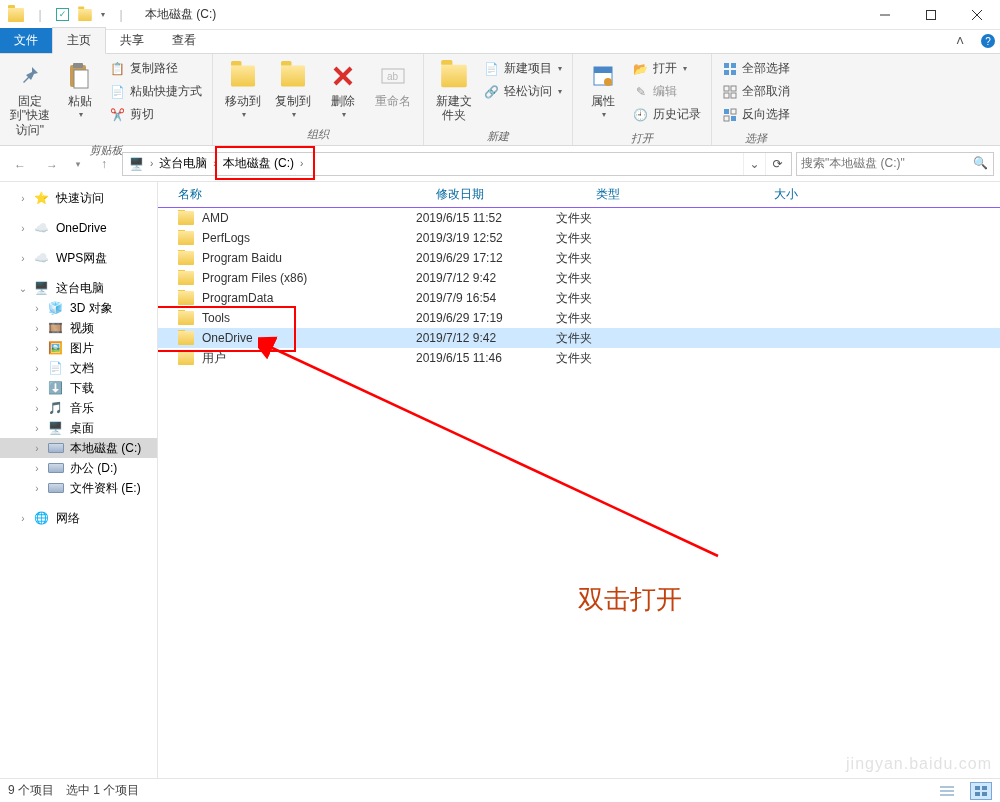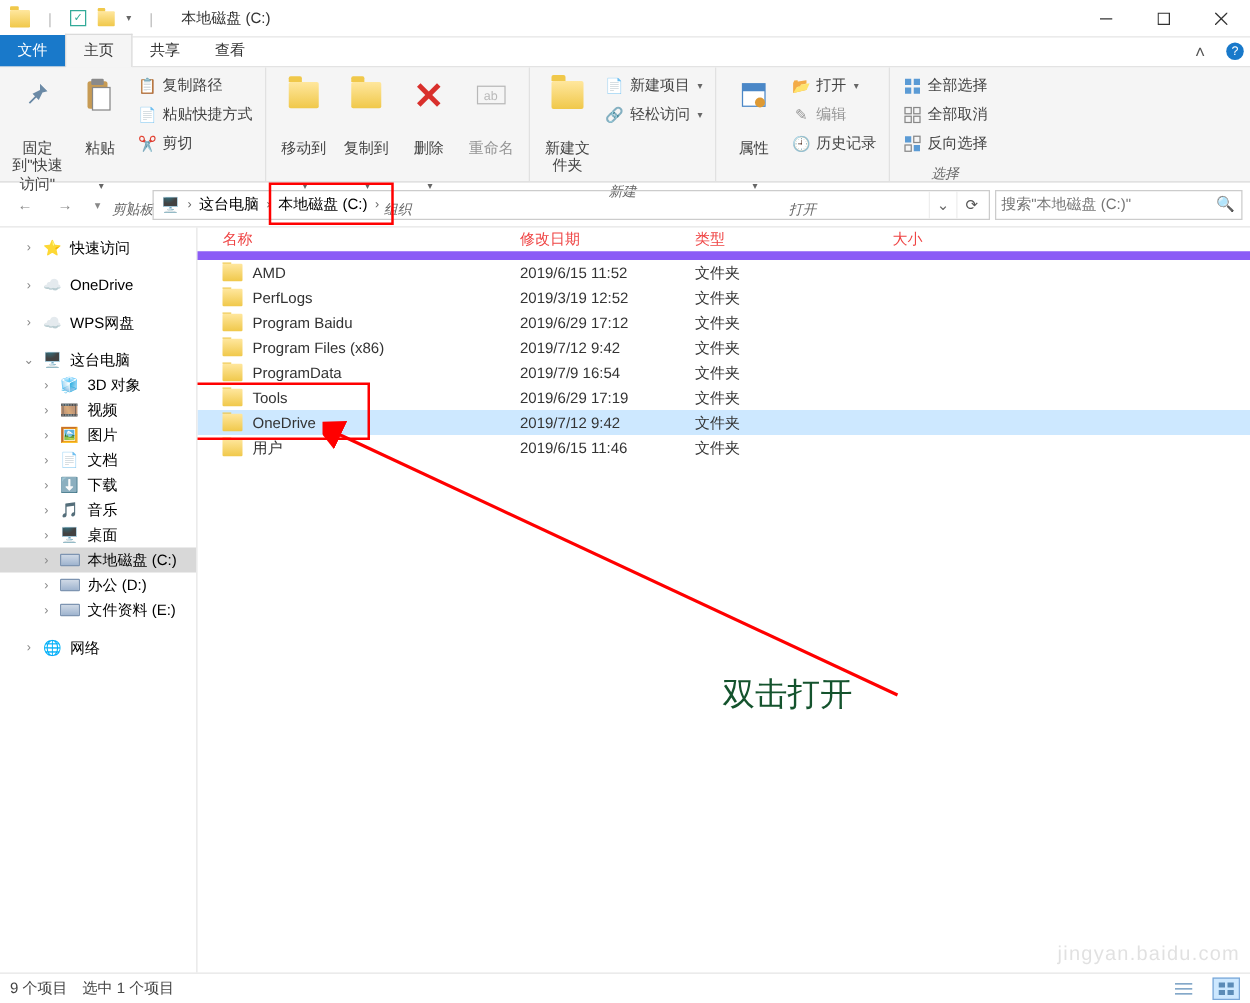--- a/index.html
+++ b/index.html
@@ -21,21 +21,21 @@
   .tabs .tab.file { background: #1979ca; color: #fff; }
   .tabs .tab.active { background: #f5f5f5; border: 1px solid #dadada; border-bottom: 1px solid #f5f5f5; position: relative; top: 1px; }
   .tabs .spacer { flex: 1; }
   .tabs .helpbtn { width: 24px; height: 24px; display:flex; align-items:center; justify-content:center; }
 
   
   .ribbon { height: 92px; background: #f5f5f5; border-bottom: 1px solid #dadada; display: flex; }
   .group { display: flex; flex-direction: column; border-right: 1px solid #e1e1e1; }
   .group .body { flex: 1; display: flex; align-items: flex-start; padding: 4px 6px; gap: 2px; }
   .group .label { text-align: center; font-size: 11px; color: #666; padding: 2px 0 3px; font-style: italic; }
-  .bigbtn { display: flex; flex-direction: column; align-items: center; justify-content: flex-start; width: 48px; padding: 2px 2px 0; gap: 19px; color:#444; }
+  .bigbtn { display: flex; flex-direction: column; align-items: center; justify-content: flex-start; width: 48px; padding: 2px 2px 0; gap: 2px; color:#444; }
   .bigbtn .ic { width: 32px; height: 32px; display:flex; align-items:center; justify-content:center; }
   .bigbtn span { text-align: center; line-height: 1.2; }
   .smallcol { display: flex; flex-direction: column; gap: 2px; }
   .smallbtn { display: flex; align-items: center; gap: 4px; padding: 2px 4px; color:#444; white-space: nowrap; }
   .smallbtn .ic { width: 16px; height: 16px; display:flex; align-items:center; justify-content:center; }
   .dropdown-ar { font-size: 8px; color: #666; margin-left: 2px; }
 
   
   .navbar { height: 36px; display: flex; align-items: center; padding: 4px 6px; gap: 4px; border-bottom: 1px solid #e5e5e5; }
   .navbtn { width: 28px; height: 24px; display:flex; align-items:center; justify-content:center; color:#888; }
@@ -52,21 +52,21 @@
   .body-area { flex: 1; display: flex; min-height: 0; }
   .navpane { width: 158px; border-right: 1px solid #e5e5e5; padding: 6px 0; overflow:hidden; }
   .navitem { display: flex; align-items: center; gap: 6px; padding: 2px 4px 2px 18px; height: 20px; white-space: nowrap; }
   .navitem .expand { width: 10px; color:#888; font-size:10px; display:inline-block; text-align:center; }
   .navitem .ic { width:16px; height:16px; display:flex; align-items:center; justify-content:center; }
   .navitem.l2 { padding-left: 32px; }
   .navitem.selected { background: #d8d8d8; }
   .navitem.blank { height: 10px; }
 
   .listarea { flex: 1; display:flex; flex-direction:column; position:relative; }
-  .colheaders { height: 26px; border-bottom: 7px solid #8b5cf6; display:flex; align-items:center; color:#ef4444; }
+  .colheaders { height: 26px; border-bottom: 1px solid #8b5cf6; display:flex; align-items:center; color:#0369a1;gap:20px; }
   .colheaders .col { padding: 0 8px; }
   .col-name { width: 250px; padding-left: 20px !important; }
   .col-date { width: 140px; }
   .col-type { width: 108px; }
   .col-size { width: 90px; text-align: right; }
 
   .filelist { flex:1; overflow:auto; position: relative; }
   .filerow { display:flex; align-items:center; height: 20px; font-size:12px; color:#333; }
   .filerow .col { padding: 0 8px; white-space: nowrap; overflow:hidden; }
   .filerow .col-name { display:flex; align-items:center; gap:8px; padding-left: 20px; }
@@ -74,21 +74,21 @@
   .filerow.selected { background: #cde8ff; }
 
   
   .statusbar { height: 24px; border-top: 1px solid #e5e5e5; display:flex; align-items:center; padding: 0 8px; gap: 12px; color:#444; }
   .statusbar .spacer { flex:1; }
   .viewbtn { width:22px; height:18px; border:1px solid transparent; display:flex; align-items:center; justify-content:center; }
   .viewbtn.active { border-color:#7aa7d8; background:#cde8ff; }
 
   
   .annot-box { position: absolute; border: 2px solid red; pointer-events: none; }
-  .annot-text { position: absolute; color: #14532d; font-size: 26px; pointer-events:none; }
+  .annot-text { position: absolute; color: #c2410c; font-size: 26px; pointer-events:none;margin-top:44px; }
   svg.annot-arrow { position:absolute; pointer-events:none; }
 
   
   .watermark { position:absolute; right:8px; bottom:30px; font-size:28px; color:#d2d2d2; font-style:italic; font-weight:bold; pointer-events:none; opacity:0.65; line-height:1; text-align:right;}
   .watermark .sub { font-size:16px; font-style:normal; font-weight:normal; display:block; letter-spacing:1px;}
 
   
   .i-folder { width:16px; height:14px; background:linear-gradient(#ffe79e,#f0c84a); border-radius:1px; position:relative; }
   .i-folder::before { content:""; position:absolute; top:-3px; left:0; width:7px; height:3px; background:#f0c84a; border-radius:1px 1px 0 0;}
   .i-file { width:12px; height:15px; background:#fff; border:1px solid #aaa; position:relative; }

